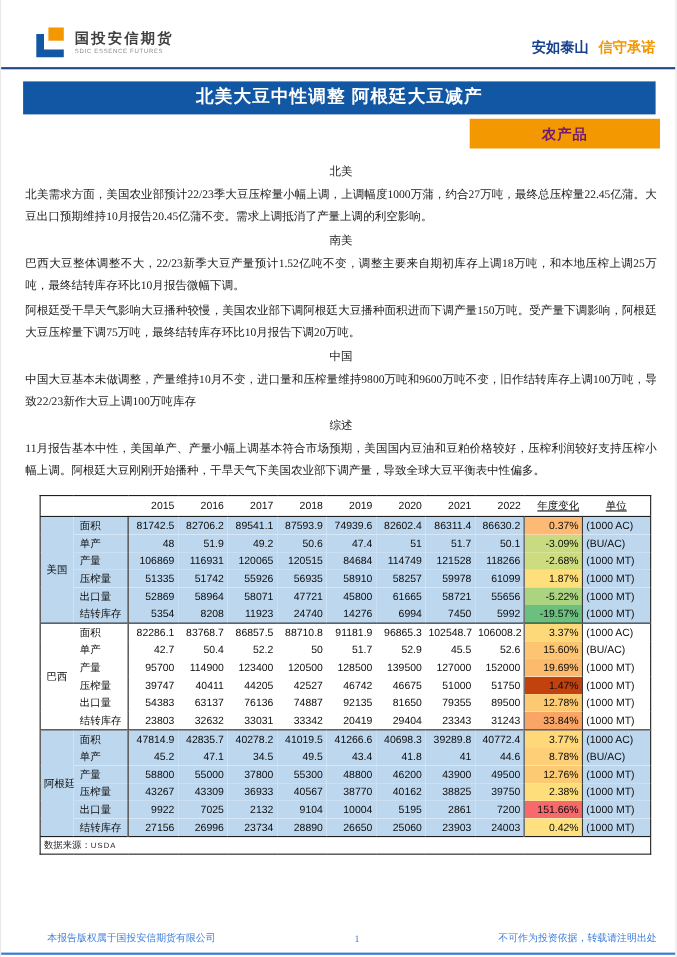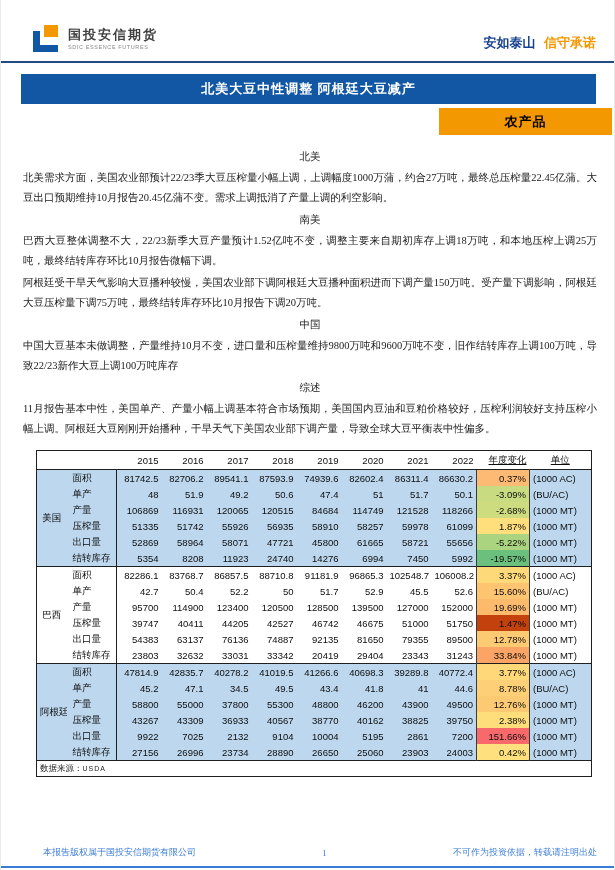--- a/index.html
+++ b/index.html
@@ -16,25 +16,25 @@
   .brand-names{display:flex;flex-direction:column;justify-content:flex-end;padding-top:3px;}
   .cn-name{font-size:13px;font-weight:bold;color:#3f3f3f;letter-spacing:2px;line-height:16px;}
   .en-name{font-size:5.5px;color:#8a8a8a;letter-spacing:.6px;line-height:8px;}
   .slogan{font-size:13px;font-weight:bold;padding-bottom:2px;white-space:nowrap;}
   .slogan .p1{color:#17418f;}
   .slogan .p2{color:#f39800;margin-left:5px;}
   .hdr-rule{height:2px;background:#234a87;margin:7px 0 0 0;}
   
   .title-bar{
     margin:11px 18px 0 20px;height:30px;background:#1257a4;color:#fff;
-    font-size:13px;font-weight:bold;text-align:center;line-height:30px;
+    font-size:16px;font-weight:bold;text-align:center;line-height:30px;
     letter-spacing:1px;
   }
   .tag{
-    margin:4px 2px 0 auto;width:173px;height:27px;background:#f39800;color:#000000;
+    margin:4px 14px 0 auto;width:173px;height:27px;background:#f39800;color:#701a75;
     font-size:13px;font-weight:bold;text-align:center;line-height:27px;letter-spacing:1px;
   }
   
   .report{
     margin:12px 17px 0 22px;
     font-family:"Liberation Serif",serif;color:#1a1a1a;
     font-size:10.5px;line-height:20px;
   }
   .sec-heading{text-align:center;margin:2px 0 1px 0;}
   .para{text-align:justify;margin:0 0 2px 0;}

